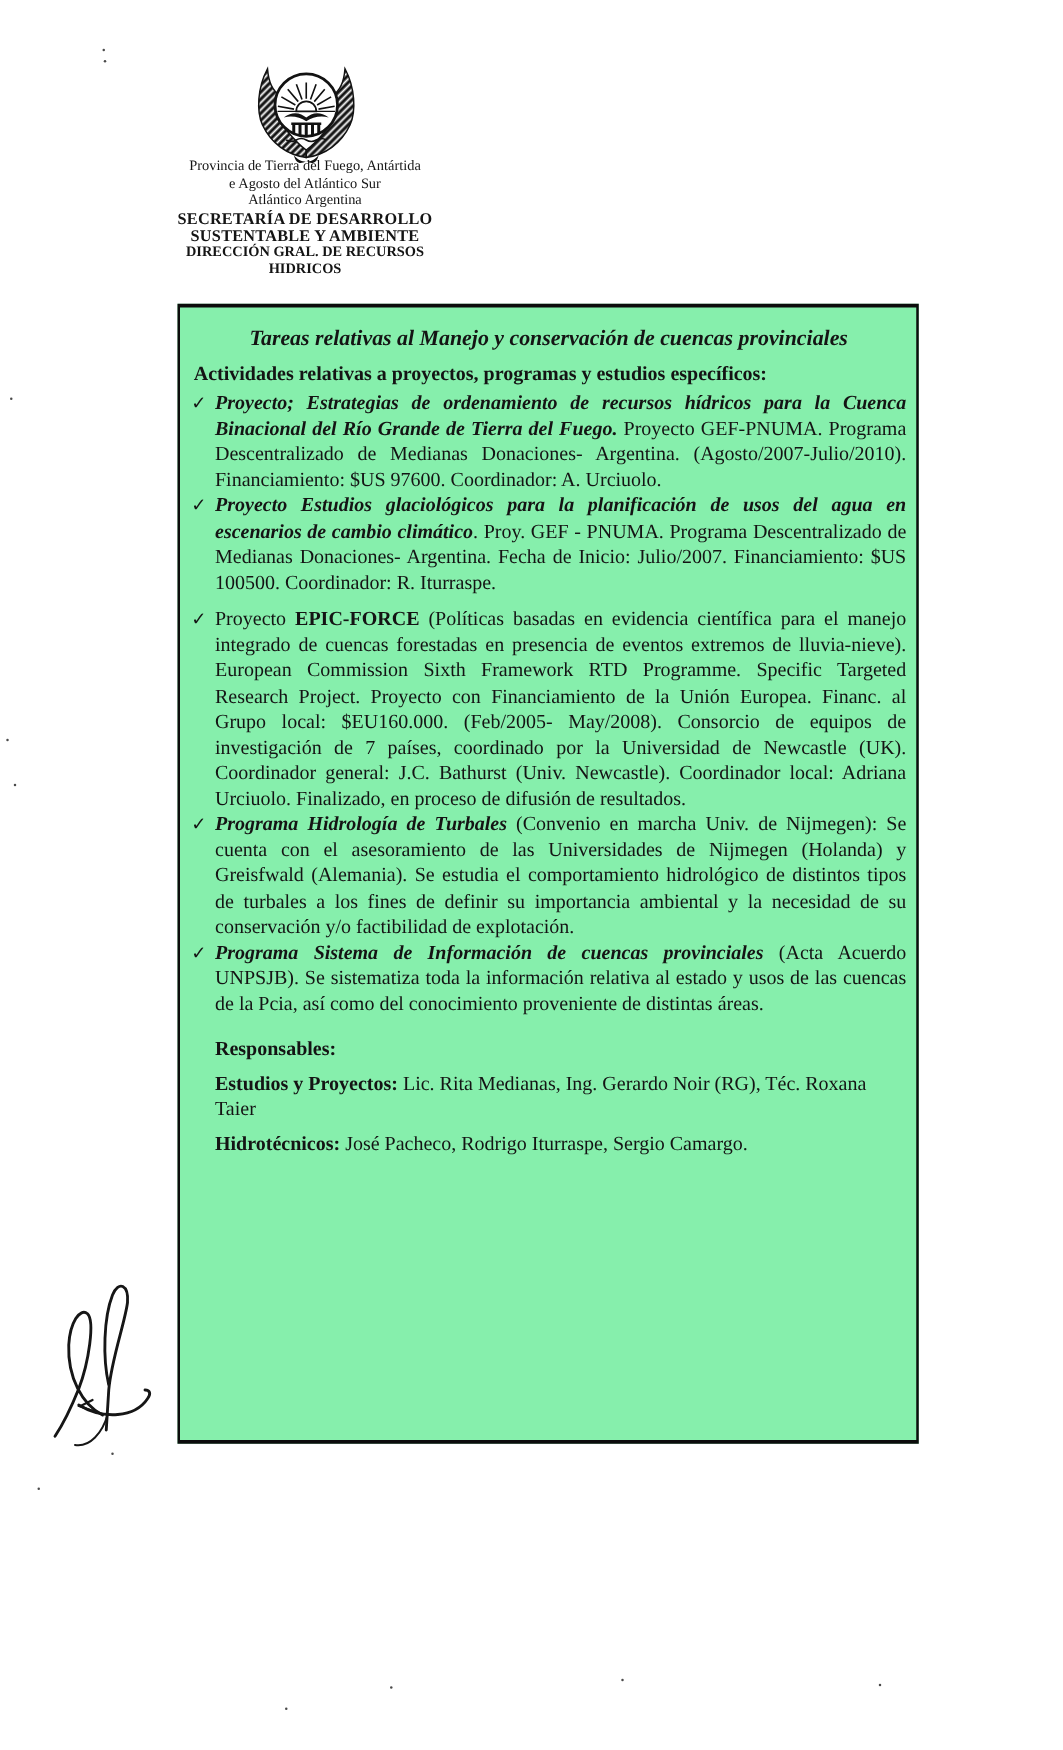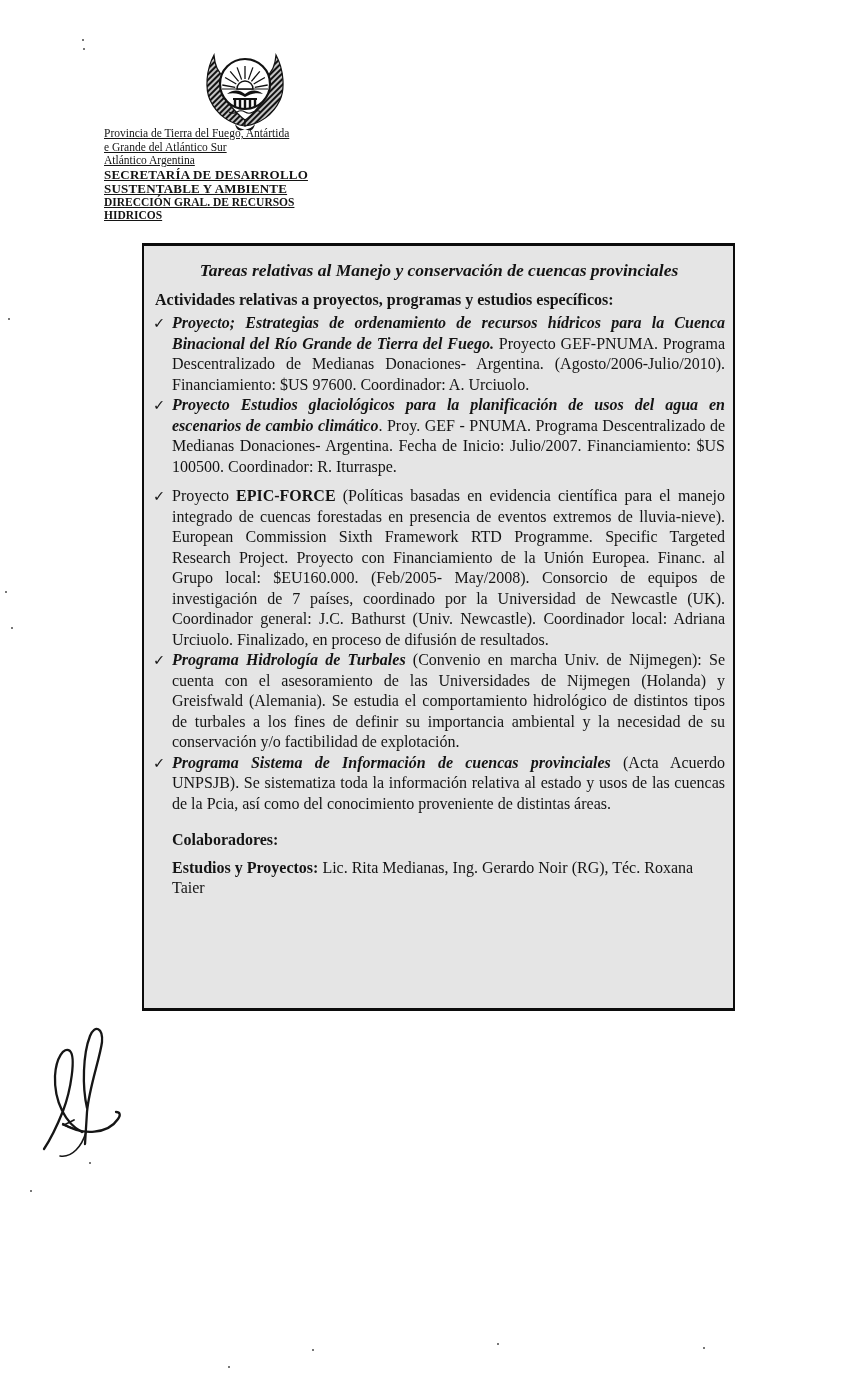--- a/index.html
+++ b/index.html
@@ -11,36 +11,36 @@
     font-family: "Liberation Serif", "DejaVu Serif", serif;
     color: #141414;
   }
 
   
   .emblem {
     position: absolute; left: 193px; top: 44px;
     width: 104px; height: 88px;
   }
   .letterhead {
-    position: absolute; left: 104px; top: 127px; width: 256px;
-    text-decoration: underline;
+    position: absolute; left: 116px; top: 127px; width: 256px;
+    text-align: center;
   }
   .lh-sm   { font-size: 11.5px; line-height: 13.5px; }
   .lh-bold { font-size: 13px;   line-height: 14px; font-weight: bold; letter-spacing: .2px; }
   .lh-bold2{ font-size: 11.5px; line-height: 13px; font-weight: bold; }
 
   
   .main-box {
     position: absolute; left: 142px; top: 243px;
-    width: 593px; height: 768px;
+    width: 593px; height: 912px;
     box-sizing: border-box;
     border: 2px solid #0c0c0c;
     border-top-width: 3px; border-bottom-width: 3px;
     padding: 10px 8px 6px 9px;
-    background: #e5e5e5;
+    background: #86efac;
   }
   .doc-title {
     margin: 3px 0 9px 0;
     text-align: center;
     font-size: 17.5px; line-height: 22px;
     font-weight: bold; font-style: italic;
   }
   .section-heading {
     margin: 0 0 3px 2px;
     font-size: 16px; line-height: 20px;
@@ -103,58 +103,59 @@
       <path d="M40,54 h24 v2 h-24 z" fill="#121212"></path>
       <path d="M42,56 v7 M47,56 v8 M52,56 v8 M57,56 v8 M62,56 v7" stroke="#121212" stroke-width="2.4" fill="none"></path>
       <path d="M36,68 q4,2.5 8,0 q4,-2.5 8,0 q4,2.5 8,0 q4,-2.5 8,0" stroke="#121212" stroke-width="1.2" fill="none"></path>
 
       <path d="M42,80 C47,87 57,87 62,80 C60,88 56,87 52,85 C48,87 44,88 42,80 Z" fill="#121212"></path>
     </svg>
   </div>
 
   <div class="letterhead">
     <div class="lh-sm">Provincia de Tierra del Fuego, Antártida</div>
-    <div class="lh-sm">e Grande del Atlántico Sur</div>
+    <div class="lh-sm">e Agosto del Atlántico Sur</div>
     <div class="lh-sm">Atlántico Argentina</div>
     <div class="lh-bold">SECRETARÍA DE DESARROLLO</div>
     <div class="lh-bold">SUSTENTABLE Y AMBIENTE</div>
     <div class="lh-bold2">DIRECCIÓN GRAL. DE RECURSOS</div>
     <div class="lh-bold2">HIDRICOS</div>
   </div>
 
   <div class="main-box">
     <h1 class="doc-title">Tareas relativas al  Manejo y conservación de cuencas provinciales</h1>
     <div class="section-heading">Actividades relativas a proyectos, programas y estudios específicos:</div>
 
     <ul class="projects">
       <li>
         <span class="check">✓</span>
-        <p class="btext"><span></span><span class="bi">Proyecto; Estrategias de ordenamiento de recursos hídricos para la Cuenca Binacional del Río Grande de Tierra del Fuego.</span><span class="bld"></span><span> Proyecto GEF-PNUMA. Programa Descentralizado de Medianas Donaciones- Argentina. (Agosto/2006-Julio/2010). Financiamiento: $US 97600. Coordinador: A. Urciuolo.</span></p>
+        <p class="btext"><span></span><span class="bi">Proyecto; Estrategias de ordenamiento de recursos hídricos para la Cuenca Binacional del Río Grande de Tierra del Fuego.</span><span class="bld"></span><span> Proyecto GEF-PNUMA. Programa Descentralizado de Medianas Donaciones- Argentina. (Agosto/2007-Julio/2010). Financiamiento: $US 97600. Coordinador: A. Urciuolo.</span></p>
       </li>
       <li>
         <span class="check">✓</span>
         <p class="btext"><span></span><span class="bi">Proyecto Estudios glaciológicos para la planificación de usos del agua en escenarios de cambio climático</span><span class="bld"></span><span>. Proy. GEF - PNUMA. Programa Descentralizado de Medianas Donaciones- Argentina. Fecha de Inicio: Julio/2007. Financiamiento: $US 100500. Coordinador: R. Iturraspe.</span></p>
       </li>
       <li class="gap-before">
         <span class="check">✓</span>
         <p class="btext"><span>Proyecto </span><span class="bi"></span><span class="bld">EPIC-FORCE</span><span> (Políticas basadas en evidencia científica para el manejo integrado de cuencas forestadas en presencia de eventos extremos de lluvia-nieve). European Commission Sixth Framework RTD Programme. Specific Targeted Research Project. Proyecto con Financiamiento de la Unión Europea. Financ. al Grupo local: $EU160.000. (Feb/2005- May/2008). Consorcio de equipos de investigación de 7 países, coordinado por la Universidad de Newcastle (UK). Coordinador general: J.C. Bathurst (Univ. Newcastle). Coordinador local: Adriana Urciuolo. Finalizado, en proceso de difusión de resultados.</span></p>
       </li>
       <li>
         <span class="check">✓</span>
         <p class="btext"><span></span><span class="bi">Programa Hidrología de Turbales</span><span class="bld"></span><span> (Convenio en marcha Univ. de Nijmegen): Se cuenta con el asesoramiento de las Universidades de Nijmegen (Holanda) y Greisfwald (Alemania). Se estudia el comportamiento hidrológico de distintos tipos de turbales a los fines de definir su importancia ambiental y la necesidad de su conservación y/o factibilidad de explotación.</span></p>
       </li>
       <li>
         <span class="check">✓</span>
         <p class="btext"><span></span><span class="bi">Programa Sistema de Información de cuencas provinciales</span><span class="bld"></span><span> (Acta Acuerdo UNPSJB). Se sistematiza toda la información relativa al estado y usos de las cuencas de la Pcia, así como del conocimiento proveniente de distintas áreas.</span></p>
       </li>
     </ul>
 
     <div class="personnel">
-      <p class="p-line"><span class="bld">Colaboradores:</span><span></span></p>
+      <p class="p-line"><span class="bld">Responsables:</span><span></span></p>
       <p class="p-line"><span class="bld">Estudios y Proyectos:</span><span> Lic. Rita Medianas, Ing. Gerardo Noir (RG), Téc. Roxana Taier</span></p>
+      <p class="p-line"><span class="bld">Hidrotécnicos:</span><span> José Pacheco, Rodrigo Iturraspe, Sergio Camargo.</span></p>
     </div>
   </div>
 
   <div class="signature">
     <svg viewBox="0 0 95 150" width="95" height="150" xmlns="http://www.w3.org/2000/svg">
       <g fill="none" stroke="#161616" stroke-width="2.3" stroke-linecap="round">
         <path d="M44,116 C28,108 16,86 17,60 C18,42 26,30 32,35 C38,41 33,74 25,95 C19,110 12,124 6,133"></path>
         <path d="M47,128 L49,96 C51,72 62,42 64,26 C65,12 57,8 52,20 C45,38 44,70 49,92"></path>
         <path d="M25,108 C45,120 70,118 80,103 C83,99 82,96 78,96"></path>
         <path d="M36,104 L26,109 L37,113" stroke-width="1.8"></path>

